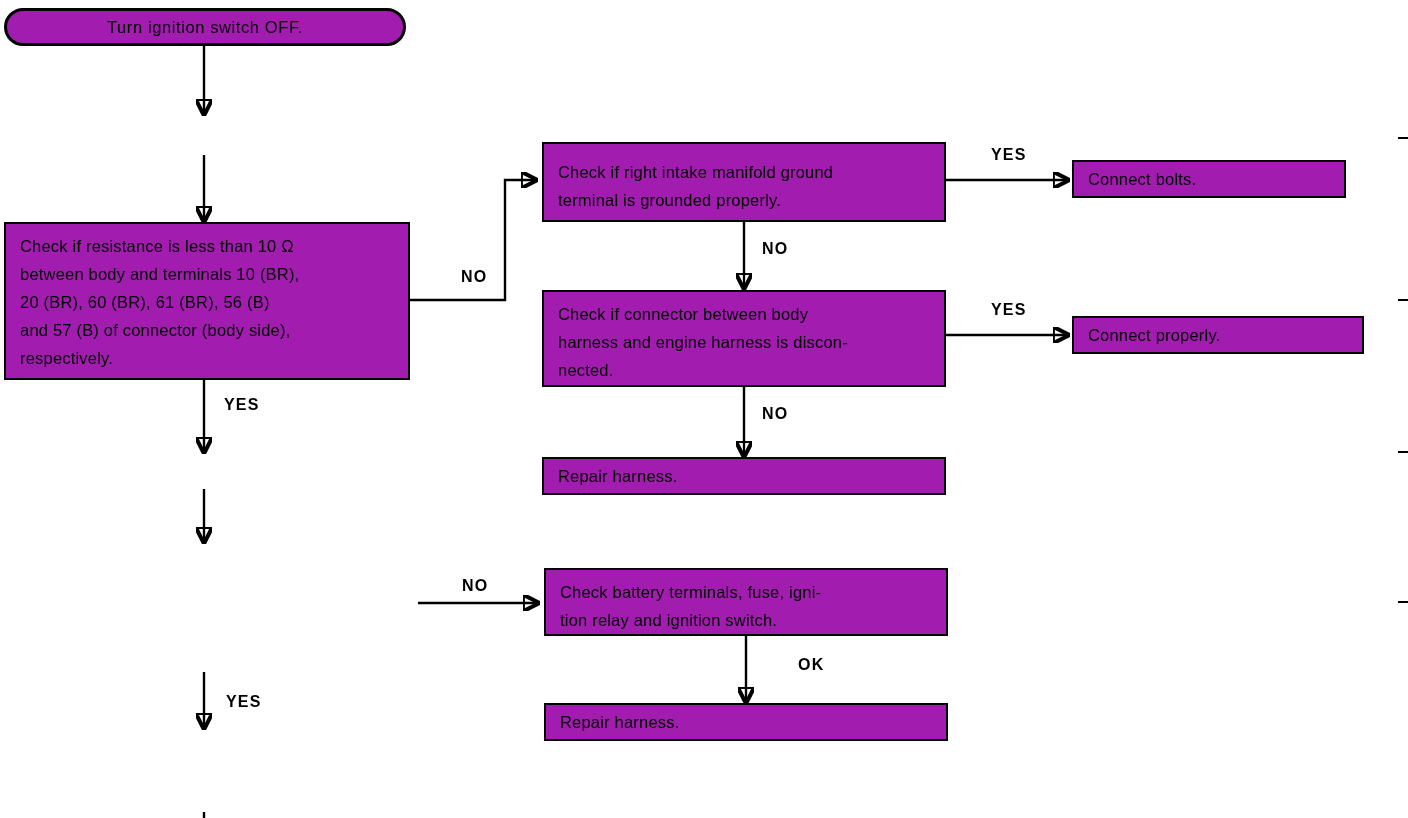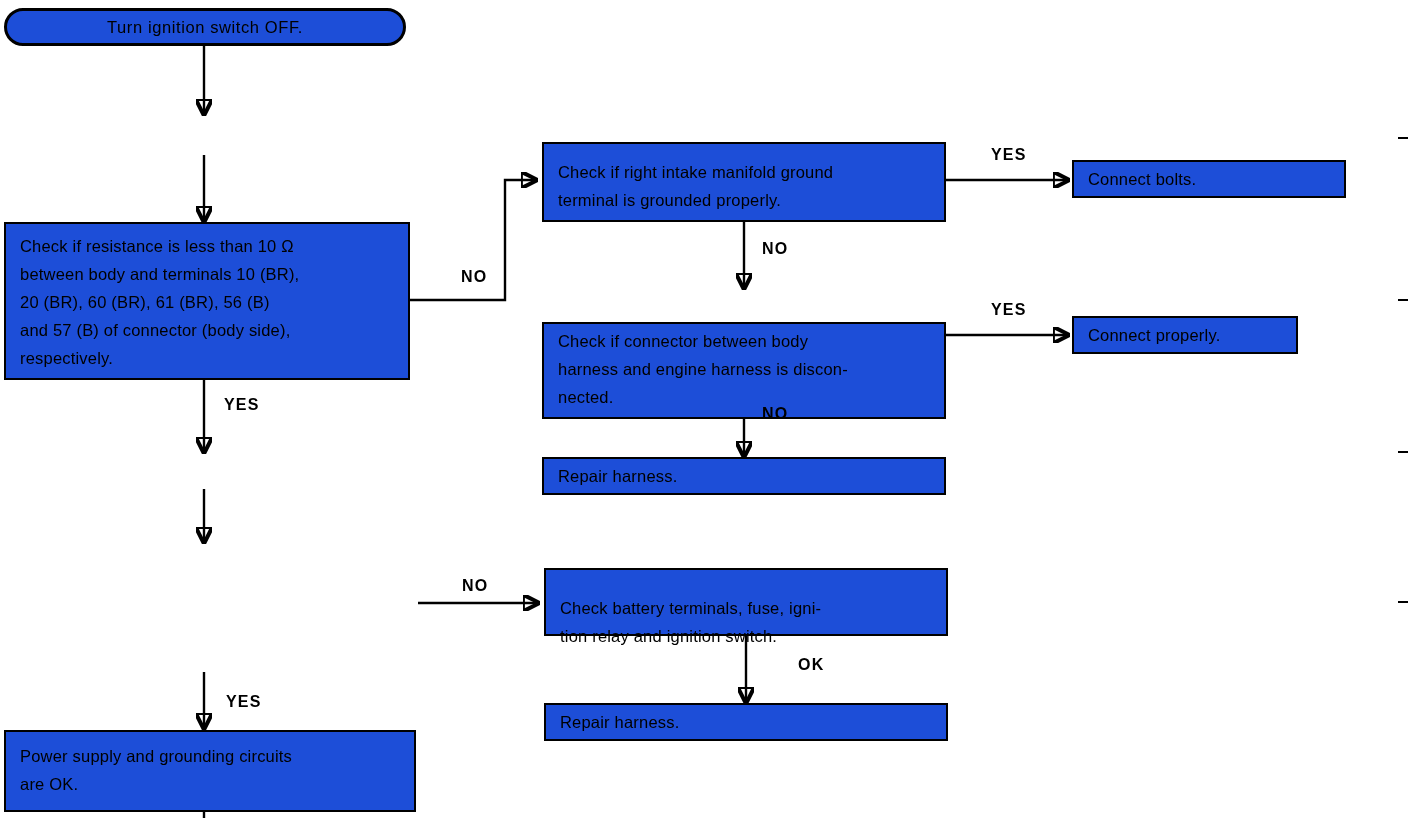--- a/index.html
+++ b/index.html
@@ -15,21 +15,21 @@
     position: relative;
     width: 1408px;
     height: 818px;
     background: #ffffff;
     overflow: hidden;
   }
   .node {
     position: absolute;
     box-sizing: border-box;
     border: 2px solid #000;
-    background: #1d4ed8;
+    background: #a21caf;
     display: flex;
     align-items: center;
     padding: 6px 14px;
   }
   .node.terminator {
     border-radius: 999px;
     border-width: 3px;
     justify-content: center;
     padding: 4px 18px;
   }
@@ -121,54 +121,50 @@
   <div class="node process" style="left:4px; top:222px; width:406px; height:158px; align-items:flex-end; padding-top:10px;">
     <span class="node-text">Check if resistance is less than 10 Ω
 between body and terminals 10 (BR),
 20 (BR), 60 (BR), 61 (BR), 56 (B)
 and 57 (B) of connector (body side),
 respectively.</span>
   </div>
 
 
 
-  <div class="node process" style="left:4px; top:730px; width:412px; height:82px; align-items:flex-start; padding-top:10px;">
-    <span class="node-text">Power supply and grounding circuits
-are OK.</span>
-  </div>
 
   <div class="node process" style="left:542px; top:142px; width:404px; height:80px; align-items:flex-end; padding-top:16px;">
     <span class="node-text">Check if right intake manifold ground
 terminal is grounded properly.</span>
   </div>
 
-  <div class="node process" style="left:542px; top:290px; width:404px; height:97px; align-items:flex-end; padding-top:8px;margin-top:32px;">
+  <div class="node process" style="left:542px; top:290px; width:404px; height:97px; align-items:flex-start; padding-top:8px;">
     <span class="node-text">Check if connector between body
 harness and engine harness is discon-
 nected.</span>
   </div>
 
   <div class="node process" style="left:542px; top:457px; width:404px; height:38px;">
     <span class="node-text">Repair harness.</span>
   </div>
 
-  <div class="node process" style="left:544px; top:568px; width:404px; height:68px; align-items:flex-start; padding-top:24px;">
+  <div class="node process" style="left:544px; top:568px; width:404px; height:68px; align-items:flex-start; padding-top:8px;">
     <span class="node-text">Check battery terminals, fuse, igni-
 tion relay and ignition switch.</span>
   </div>
 
   <div class="node process" style="left:544px; top:703px; width:404px; height:38px;">
     <span class="node-text">Repair harness.</span>
   </div>
 
   <div class="node process" style="left:1072px; top:160px; width:274px; height:38px;">
     <span class="node-text">Connect bolts.</span>
   </div>
 
-  <div class="node process" style="left:1072px; top:316px; width:226px; height:38px;">
+  <div class="node process" style="left:1072px; top:316px; width:292px; height:38px;">
     <span class="node-text">Connect properly.</span>
   </div>
 
   <div class="edge-label" style="left:461px; top:268px;">NO</div>
   <div class="edge-label" style="left:224px; top:396px;">YES</div>
   <div class="edge-label" style="left:991px; top:146px;">YES</div>
   <div class="edge-label" style="left:762px; top:240px;">NO</div>
   <div class="edge-label" style="left:991px; top:301px;">YES</div>
   <div class="edge-label" style="left:762px; top:405px;">NO</div>
   <div class="edge-label" style="left:462px; top:577px;">NO</div>

